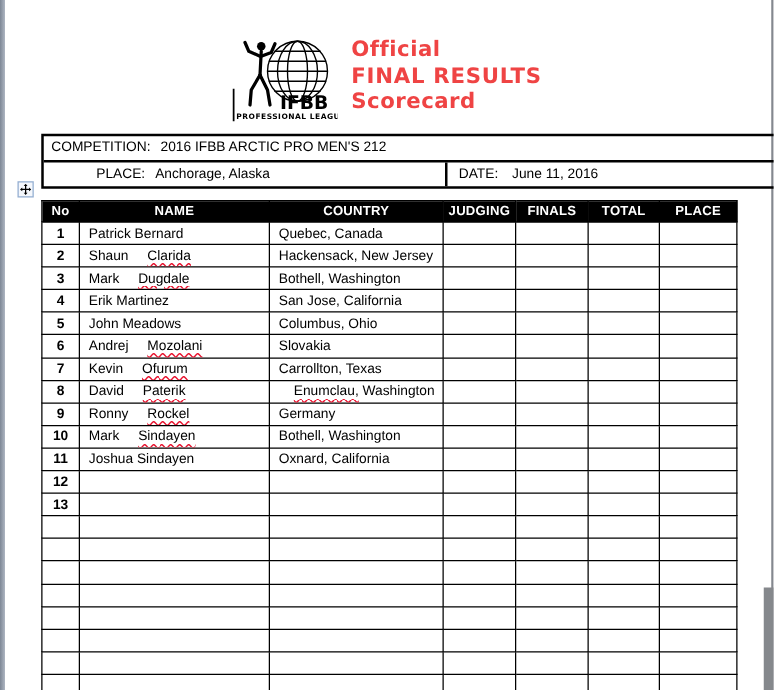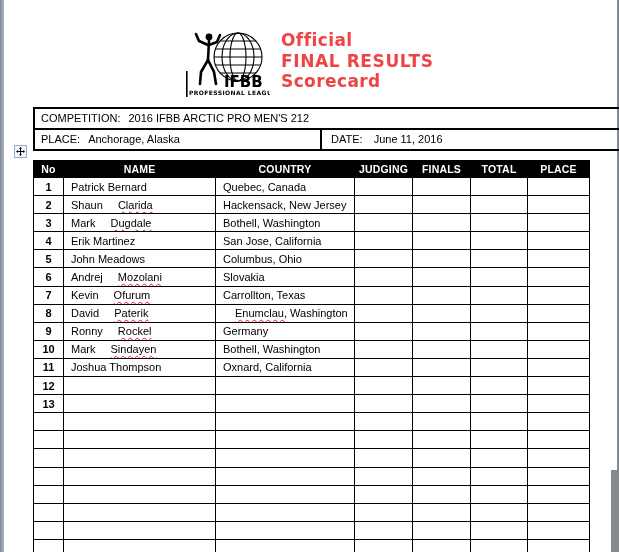--- a/index.html
+++ b/index.html
@@ -19,21 +19,21 @@
   .title{position:absolute;left:281px;top:30px;font-weight:800;
     font-family:"DejaVu Sans",sans-serif;font-size:17px;line-height:20.5px;
     letter-spacing:0.4px;color:#ef4444;}
   .title .t2{letter-spacing:0.6px;}
 
   
   .info-box{position:absolute;left:33px;top:107px;width:600px;border:2px solid #000;
     font-size:11px;box-sizing:border-box;}
   .info-row1{height:19px;line-height:19px;border-bottom:2px solid #000;padding-left:6px;white-space:nowrap;}
   .info-row2{display:flex;height:19px;line-height:19px;}
-  .info-place{width:287px;border-right:2px solid #000;padding-left:6px;box-sizing:border-box;white-space:nowrap;}
+  .info-place{width:287px;border-right:2px solid #000;padding-left:6px;box-sizing:border-box;white-space:nowrap;margin-left:36px;}
   .info-date{flex:1;padding-left:9px;white-space:nowrap;}
   .info-label{margin-right:8px;}
 
   
   .move-handle{position:absolute;left:14px;top:145px;width:13px;height:13px;
     border:1px solid #94aed1;background:#f4f7fc;box-sizing:border-box;cursor:move;}
   .move-handle svg{display:block;margin:1px auto 0;}
 
   
   table.results{position:absolute;left:33px;top:160px;width:556px;
@@ -225,21 +225,21 @@
           <td class="c-no">10</td>
           <td>Mark <span class="misspell">Sindayen</span></td>
           <td>Bothell, Washington</td>
           <td></td>
           <td></td>
           <td></td>
           <td></td>
         </tr>
         <tr>
           <td class="c-no">11</td>
-          <td>Joshua Thompson</td>
+          <td>Joshua Sindayen</td>
           <td>Oxnard, California</td>
           <td></td>
           <td></td>
           <td></td>
           <td></td>
         </tr>
         <tr>
           <td class="c-no">12</td>
           <td></td>
           <td></td>

